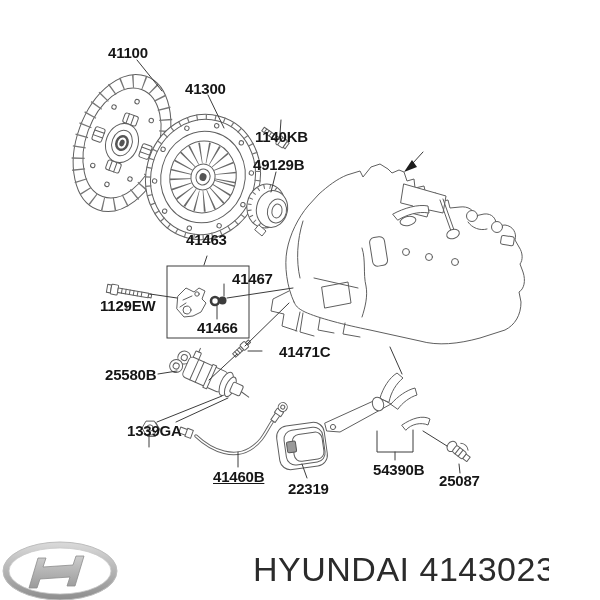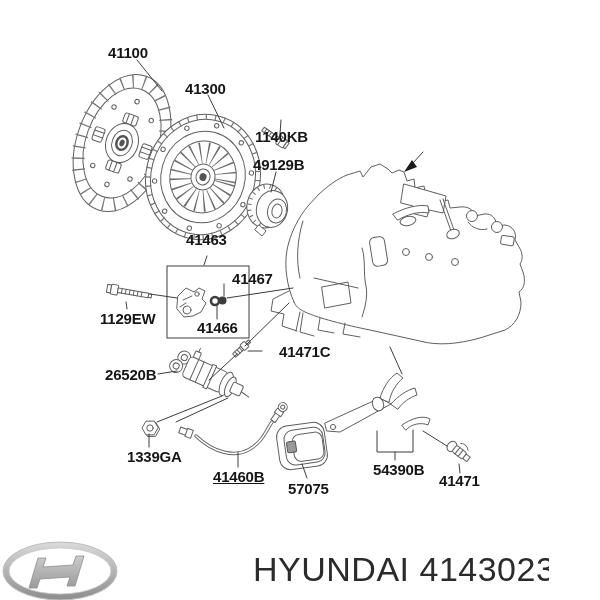--- a/index.html
+++ b/index.html
@@ -251,23 +251,23 @@
   </g>
 </svg>
 
   <div class="lbl" style="left:108px;top:45px;">41100</div>
   <div class="lbl" style="left:185px;top:81px;">41300</div>
   <div class="lbl" style="left:255px;top:106px;margin-top:23px;">1140KB</div>
   <div class="lbl" style="left:253px;top:157px;">49129B</div>
   <div class="lbl" style="left:186px;top:232px;">41463</div>
   <div class="lbl" style="left:204px;top:271px;margin-left:28px;">41467</div>
   <div class="lbl" style="left:197px;top:320px;">41466</div>
-  <div class="lbl" style="left:100px;top:311px;">1129EW</div>
+  <div class="lbl" style="left:100px;top:298px;">1129EW</div>
   <div class="lbl" style="left:279px;top:344px;">41471C</div>
-  <div class="lbl" style="left:105px;top:367px;">26520B</div>
-  <div class="lbl" style="left:127px;top:449px;">1339GA</div>
+  <div class="lbl" style="left:105px;top:367px;">25580B</div>
+  <div class="lbl" style="left:127px;top:423px;">1339GA</div>
   <div class="lbl" style="left:213px;top:469px;text-decoration:underline;">41460B</div>
-  <div class="lbl" style="left:288px;top:481px;">57075</div>
+  <div class="lbl" style="left:288px;top:481px;">22319</div>
   <div class="lbl" style="left:373px;top:462px;">54390B</div>
-  <div class="lbl" style="left:439px;top:473px;">41471</div>
+  <div class="lbl" style="left:439px;top:473px;">25087</div>
 
   <div class="brand"><span>HYUNDAI</span>&nbsp;<span>4143023200</span></div>
 </div>
 
 </body></html>

